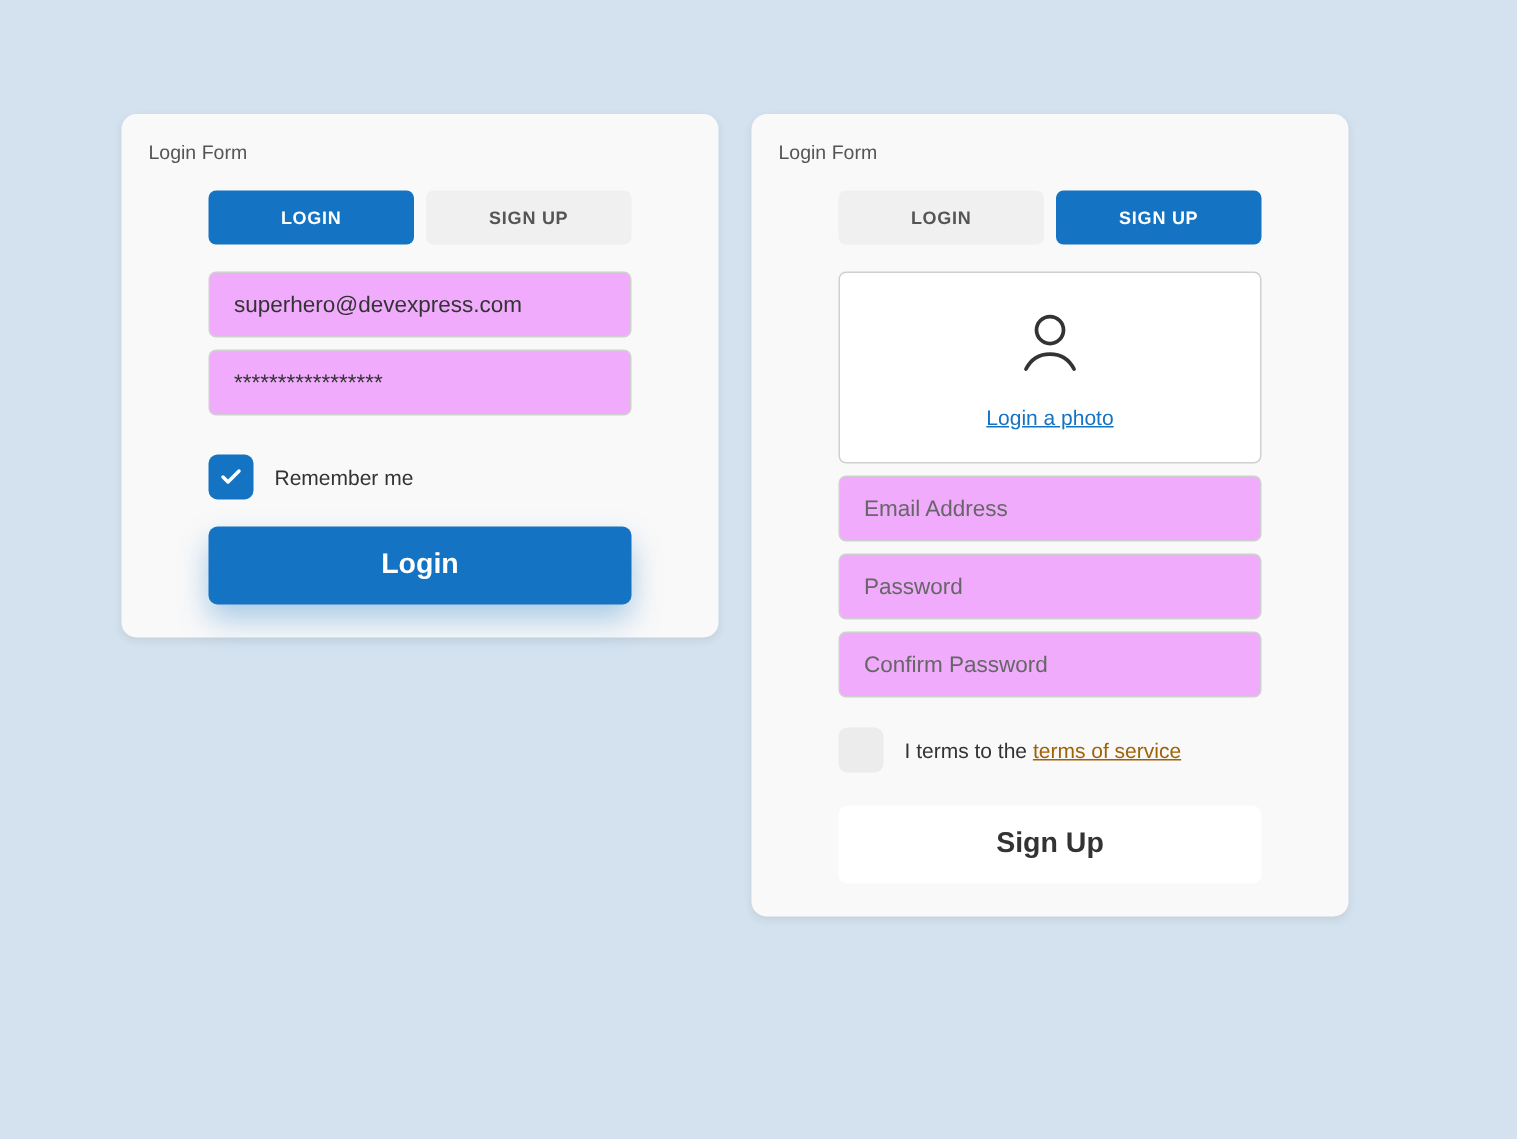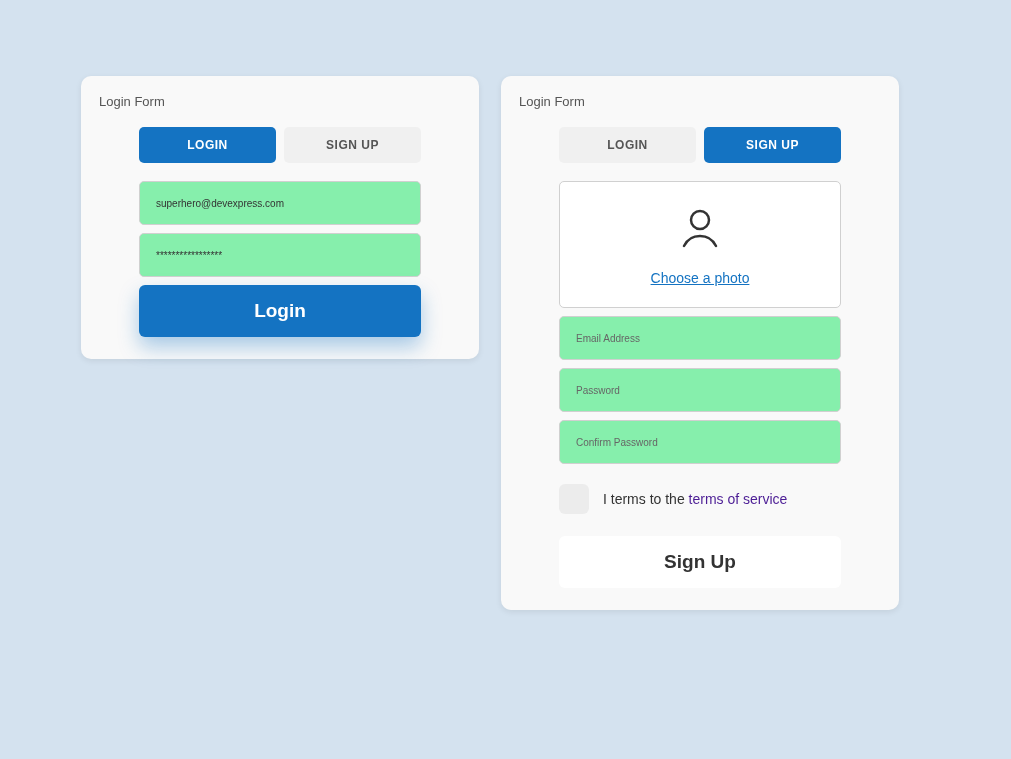--- a/index.html
+++ b/index.html
@@ -55,23 +55,23 @@
     color: #555;
   }
   .form-body {
     padding: 0 40px;
   }
   .text-input {
     width: 100%;
     height: 44px;
     border: 1px solid #d0d0d0;
     border-radius: 5px;
-    background: #86efac;
+    background: #f0abfc;
     padding: 0 16px;
-    font-size: 10px;
+    font-size: 15px;
     color: #333;
     margin-bottom: 8px;
     outline: none;
     font-family: inherit;
   }
   .text-input::placeholder { color: #666; }
   .checkbox-row {
     display: flex;
     align-items: center;
     gap: 14px;
@@ -140,21 +140,22 @@
     align-items: center;
     gap: 14px;
     margin-top: 12px;
     margin-bottom: 22px;
   }
   .terms-text {
     font-size: 14px;
     color: #333;
   }
   .terms-link {
-    color: #4c1d95;
+    color: #a16207;
+    text-decoration: underline;
     cursor: pointer;
   }
   svg.avatar { display: block; margin: 0 auto; }
 </style>
 </head>
 <body>
 
 <div class="canvas">
 
   <div class="card" style="left:81px; top:76px; width:398px;">
@@ -162,40 +163,48 @@
 
     <div class="tabs">
       <div class="tab active">LOGIN</div>
       <div class="tab inactive">SIGN UP</div>
     </div>
 
     <div class="form-body">
       <input class="text-input" type="text" value="superhero@devexpress.com" style="">
       <input class="text-input" type="text" value="*****************" style="">
 
+      <div class="checkbox-row">
+        <div class="checkbox checked">
+          <svg width="16" height="16" viewBox="0 0 24 24" fill="none" stroke="white" stroke-width="3.5" stroke-linecap="round" stroke-linejoin="round">
+              <polyline points="20 6 9 17 4 12"></polyline>
+            </svg>
+        </div>
+        <span class="check-label">Remember me</span>
+      </div>
 
       <button class="big-button btn-primary">Login</button>
     </div>
   </div>
 
   <div class="card" style="left:501px; top:76px; width:398px;">
     <div class="card-title">Login Form</div>
 
     <div class="tabs">
       <div class="tab inactive">LOGIN</div>
       <div class="tab active">SIGN UP</div>
     </div>
 
     <div class="form-body">
       <div class="photo-frame">
         <svg class="avatar" width="48" height="48" viewBox="0 0 48 48" fill="none" stroke="#333" stroke-width="2.5" stroke-linecap="round" stroke-linejoin="round">
           <circle cx="24" cy="14" r="9"></circle>
           <path d="M8 40 C12 32 18 30 24 30 C30 30 36 32 40 40"></path>
         </svg>
-        <span class="photo-link">Choose a photo</span>
+        <span class="photo-link">Login a photo</span>
       </div>
 
       <input class="text-input" type="text" placeholder="Email Address" style="">
       <input class="text-input" type="text" placeholder="Password" style="">
       <input class="text-input" type="text" placeholder="Confirm Password" style="">
 
       <div class="terms-row">
         <div class="checkbox unchecked"></div>
         <span class="terms-text">
           <span>I terms to the </span><span class="terms-link">terms of service</span>

